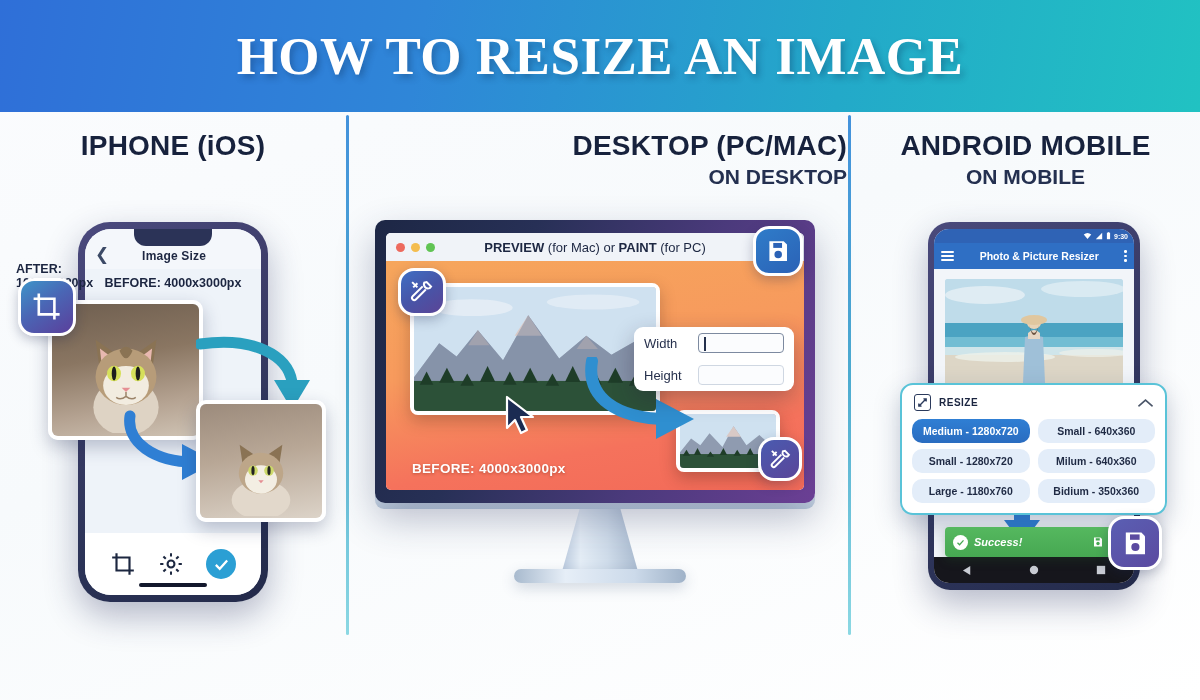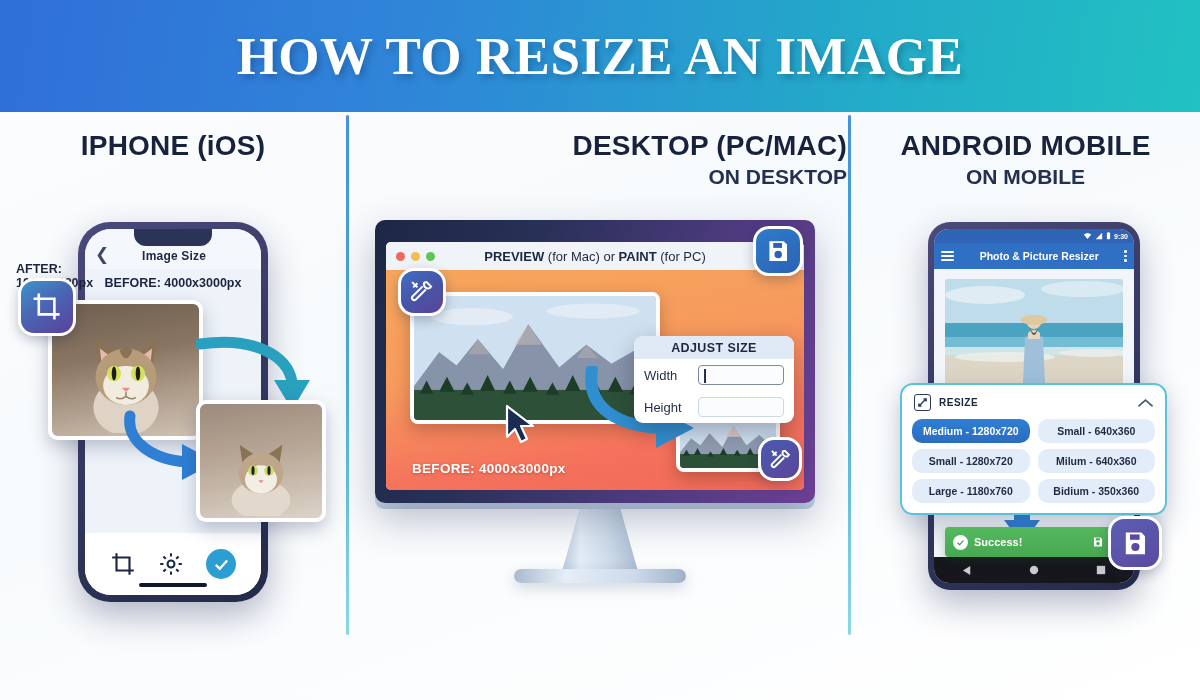--- a/index.html
+++ b/index.html
@@ -80,21 +80,21 @@
   .cat-big { left:48px; top:300px; width:155px; height:140px; z-index:25; }
   .cat-small { left:196px; top:400px; width:130px; height:122px; z-index:30; }
   .catimg { width:100%; height:100%; position:relative;
     background:linear-gradient(170deg,#6f5f50 0%,#8a7662 40%,#b5a392 75%,#cfc3b4 100%); }
   .cat-face { position:absolute; left:50%; bottom:2%; transform:translateX(-50%);
     width:74%; height:86%; }
 
   
   .monitor { position:absolute; left:375px; top:220px; width:440px; height:283px;
     background:linear-gradient(110deg,#1d2745 0%,#273056 30%,#4b3a7c 65%,#6b3f94 100%);
-    border-radius:10px; padding:22px 11px 13px; z-index:10;
+    border-radius:10px; padding:13px 11px 13px; z-index:10;
     box-shadow:0 16px 38px rgba(35,45,90,.30); }
   .mon-screen { position:relative; width:100%; height:100%; border-radius:5px;
     overflow:hidden; background:#fff; }
   .mon-bar { height:28px; background:#f0f3f8; display:flex; align-items:center;
     padding:0 10px; position:relative; }
   .dots { display:flex; gap:6px; }
   .dot { width:9px; height:9px; border-radius:50%; }
   .dot.r{background:#ed6a5e;} .dot.y{background:#f4bd4f;} .dot.g{background:#61c454;}
   .mon-bar .btitle { position:absolute; left:0; width:100%; text-align:center;
     font-size:13px; color:#1d2742; }
@@ -179,21 +179,21 @@
   .rp-grid { display:grid; grid-template-columns:1fr 1fr; gap:6px 8px; }
   .opt { font-size:10.5px; text-align:center; padding:6px 2px; border-radius:10px;
     background:#e3edf9; color:#1f2a44; font-weight:bold; white-space:nowrap; }
   .opt.sel { background:linear-gradient(180deg,#2f7fd4 0%,#2a6cc0 100%); color:#fff; }
 
   
   .success { position:absolute; left:945px; top:527px; width:167px; height:30px;
     background:linear-gradient(180deg,#55b85f 0%,#46a852 100%); border-radius:4px;
     display:flex; align-items:center; padding:0 8px; gap:6px; z-index:32;
     box-shadow:0 4px 10px rgba(30,80,40,.25); }
-  .success .sl { flex:1; font-size:11px; color:#fff; font-weight:bold; }
+  .success .sl { flex:1; font-size:11px; color:#fff; font-weight:bold;font-style:italic; }
   .success .ck { width:15px; height:15px; border-radius:50%; background:#fff;
     display:flex; align-items:center; justify-content:center; }
   .success .ck svg { width:9px; height:9px; color:#46a852; }
 
   
   .arrow-svg { position:absolute; z-index:28; pointer-events:none; }
 </style>
 </head>
 <body>
 
@@ -377,21 +377,20 @@
               </g>
             </svg>
           </div>
         </div>
 
         <div class="mon-before">
           <span>BEFORE:</span> <span>4000x3000px</span>
         </div>
 
         <div class="adjust">
-          <div class="ahead">ADJUST SIZE</div>
           <div class="arow">
             <span class="alab">Width</span>
             <span class="afield">
               <i class="caret"></i>
             </span>
           </div>
           <div class="arow">
             <span class="alab">Height</span>
             <span class="afield soft"></span>
           </div>

